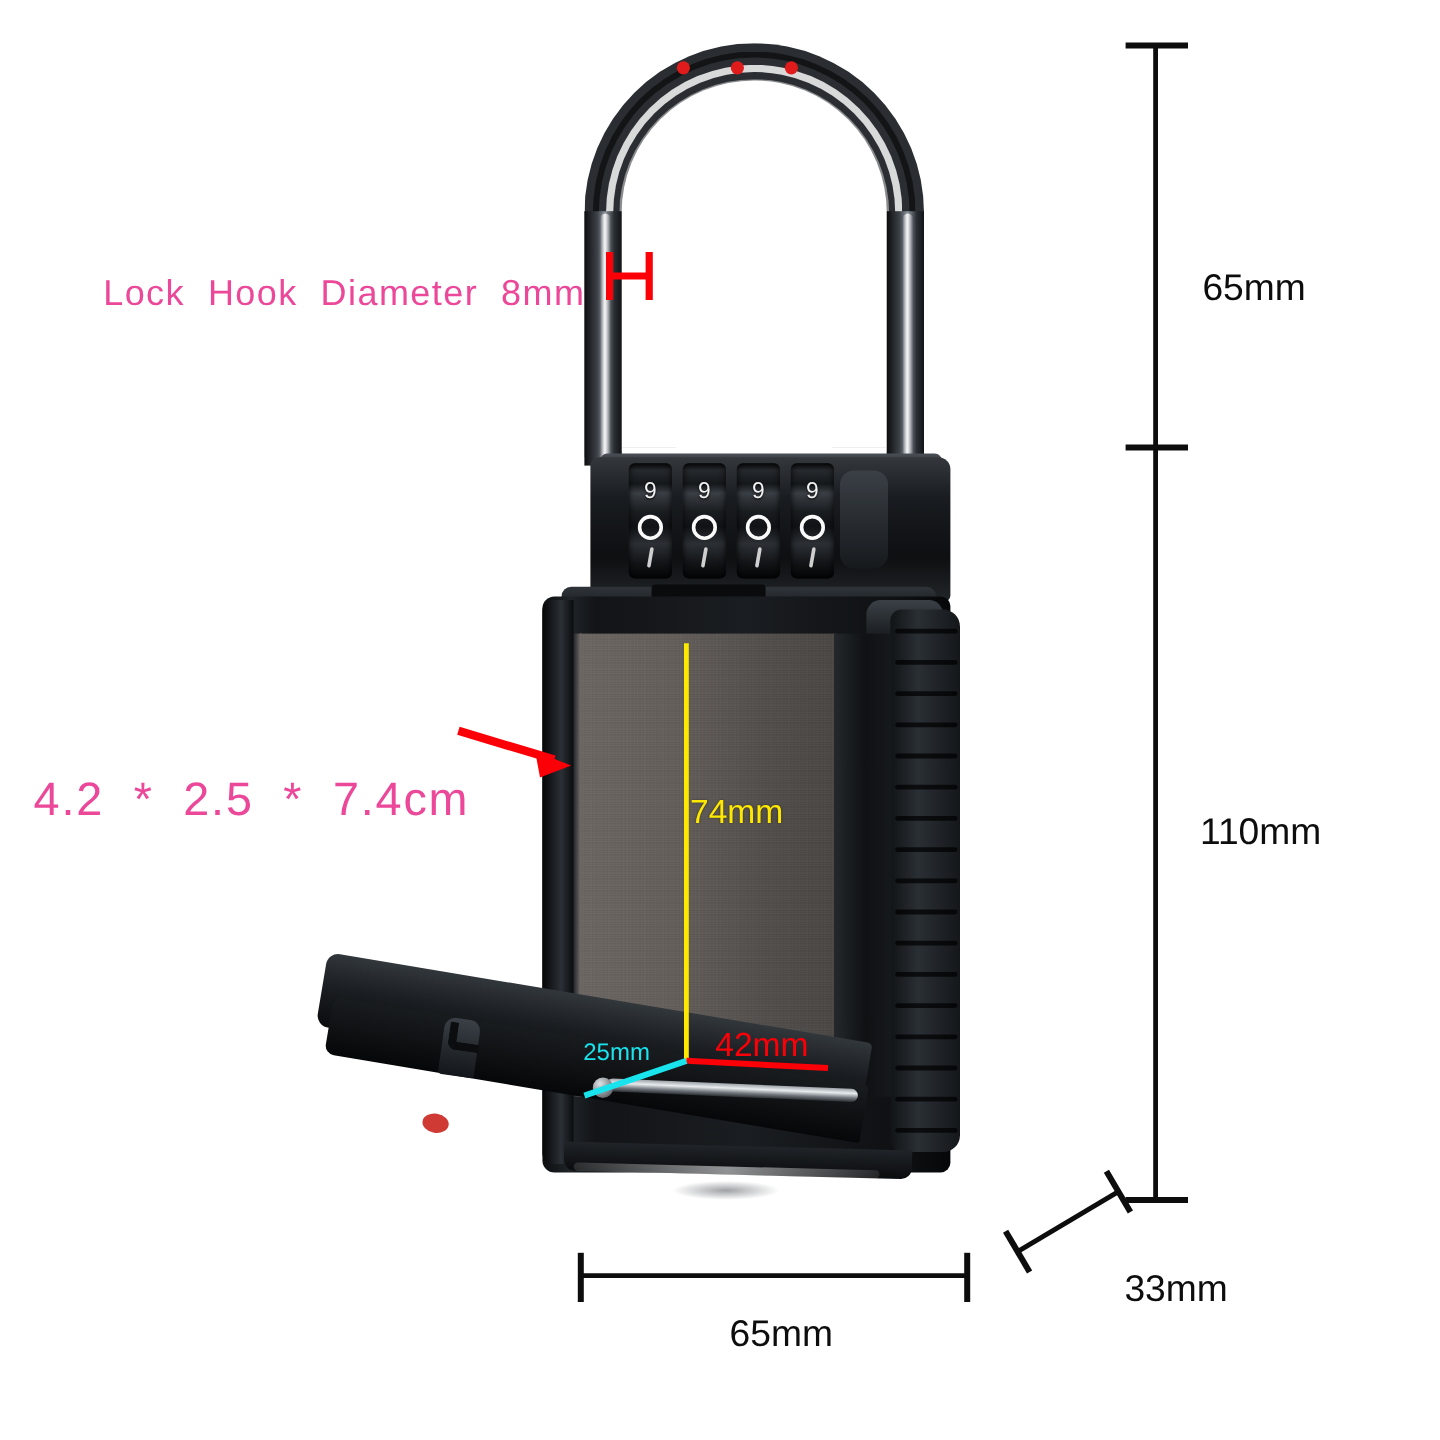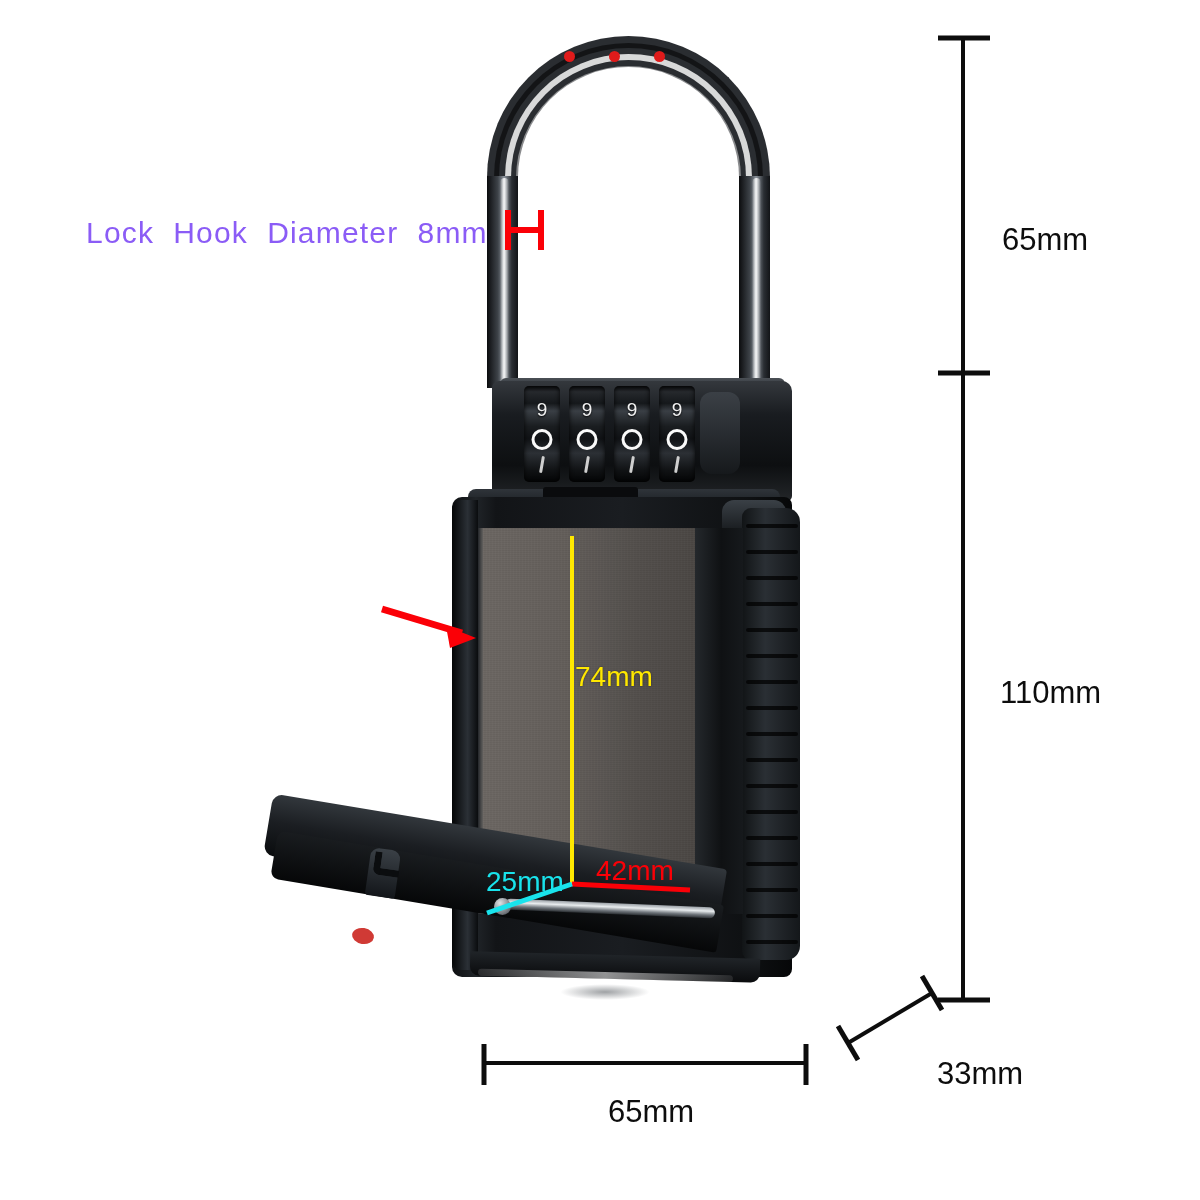--- a/index.html
+++ b/index.html
@@ -306,22 +306,23 @@
     width: 90px; height: 16px;
     background: radial-gradient(ellipse at center, rgba(80,85,90,.55), rgba(255,255,255,0) 70%);
   }
 
   
   #annotations { position: absolute; left: 0; top: 0; width: 1200px; height: 1200px; }
 
   .ann-text { position: absolute; white-space: pre; }
 
   .red-label {
-    color: #8b5cf6;
-    font-family: "Liberation Sans", sans-serif;
+    color: #ec4899;
+    font-family: "Liberation Sans", sans-serif;
+    margin-top: 12px;
   }
   .label-hook {
     left: 86px; top: 216px;
     font-size: 30px;
     letter-spacing: 1.2px;
   }
   .label-internal-1 {
     left: 28px; top: 580px;
     font-size: 39px;
     letter-spacing: 1.5px;
@@ -351,21 +352,21 @@
   }
   .label-42 {
     left: 596px; top: 855px;
     color: #fb0007;
     font-size: 28px;
     font-family: "Liberation Sans", sans-serif;
   }
   .label-25 {
     left: 486px; top: 866px;
     color: #19e3ec;
-    font-size: 28px;
+    font-size: 20px;
     font-family: "Liberation Sans", sans-serif;
   }
 </style>
 </head>
 <body>
 
 <div id="stage">
 
   <div id="product">
 
@@ -485,20 +486,21 @@
     </g>
 
     <line x1="572" y1="536" x2="572" y2="884" stroke="#ffe800" stroke-width="4"></line>
     <line x1="572" y1="884" x2="690" y2="890" stroke="#fb0007" stroke-width="5"></line>
     <line x1="572" y1="884" x2="487" y2="913" stroke="#19e3ec" stroke-width="5"></line>
   </svg>
 
   <div class="ann-text red-label label-hook">Lock  Hook  Diameter  8mm</div>
 
 
+  <div class="ann-text red-label label-internal-2">4.2  *  2.5  *  7.4cm</div>
 
   <div class="ann-text dim-label label-65-right">65mm</div>
 
   <div class="ann-text dim-label label-110-right">110mm</div>
 
   <div class="ann-text dim-label label-65-bottom">65mm</div>
 
   <div class="ann-text dim-label label-33">33mm</div>
 
   <div class="ann-text label-74">74mm</div>

